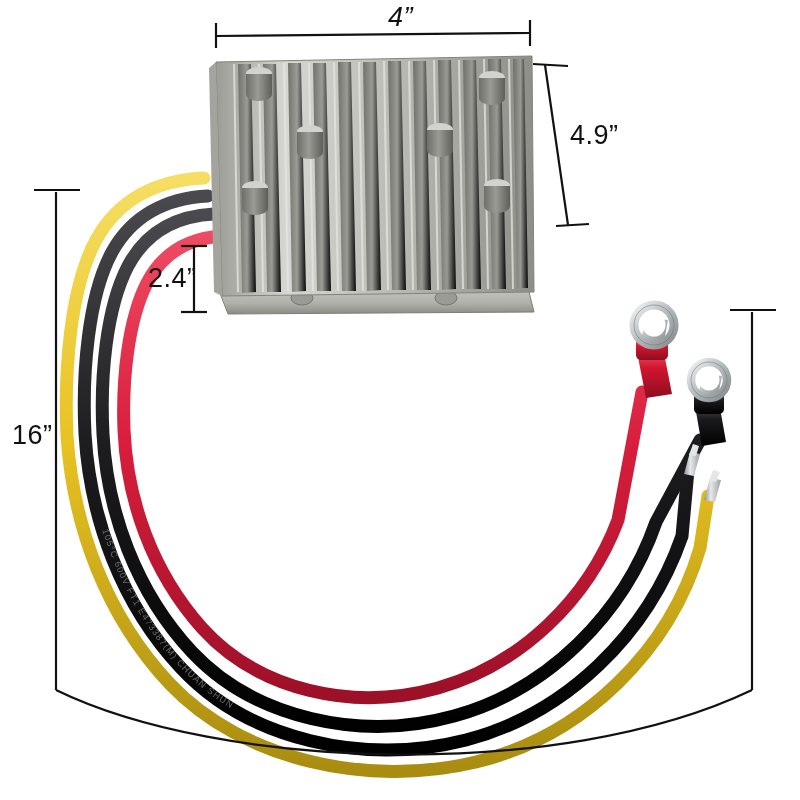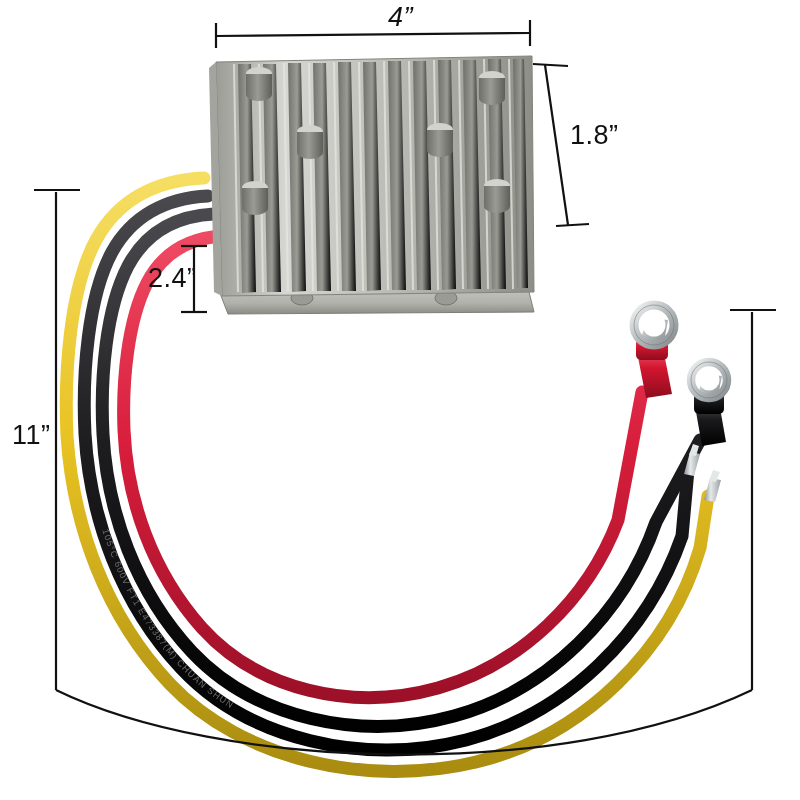--- a/index.html
+++ b/index.html
@@ -246,19 +246,19 @@
 
       <g>
         <line x1="752" y1="312" x2="752" y2="690"></line>
         <line x1="730" y1="310" x2="776" y2="310"></line>
       </g>
     </g>
   </svg>
 
   <div class="dim-label ital" style="left:388px;top:2px;">4”</div>
 
-  <div class="dim-label" style="left:570px;top:120px;">1.8”</div>
+  <div class="dim-label" style="left:570px;top:120px;">4.9”</div>
 
   <div class="dim-label" style="left:148px;top:263px;">2.4”</div>
 
-  <div class="dim-label" style="left:12px;top:420px;">11”</div>
+  <div class="dim-label" style="left:12px;top:420px;">16”</div>
 
 </div>
 
 </body></html>

